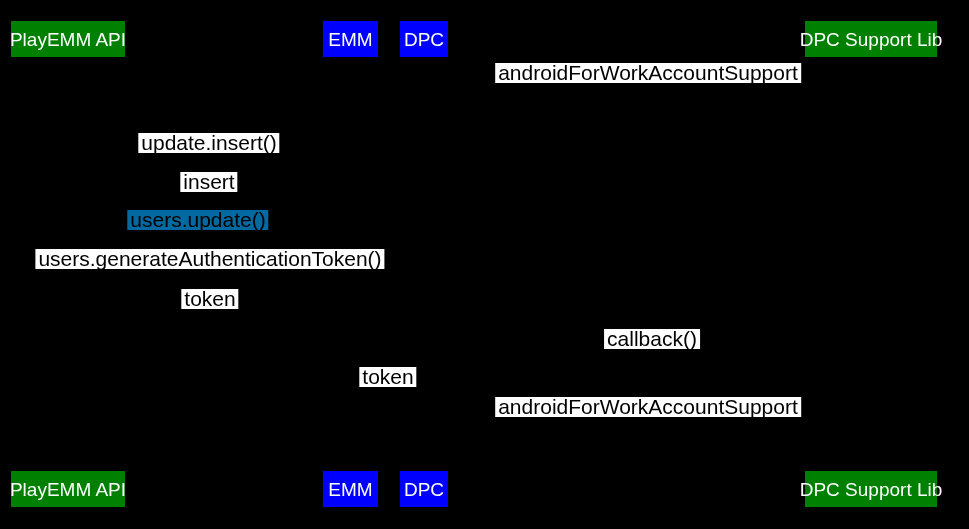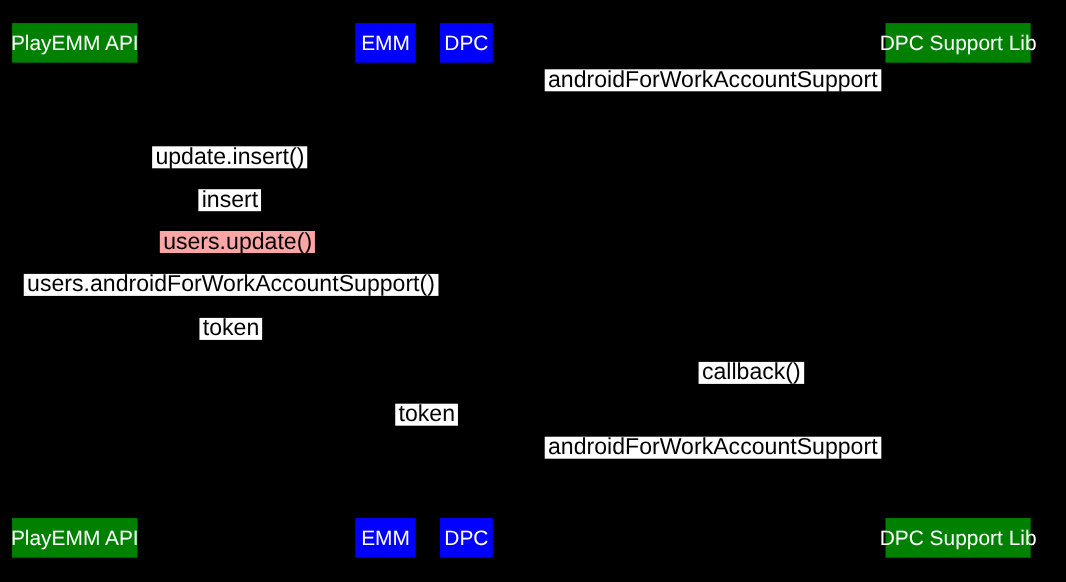--- a/index.html
+++ b/index.html
@@ -52,30 +52,30 @@
     <div class="actor" style="left: 805px; top: 471px; width: 132px; height: 36px; background: rgb(0, 128, 0); color: rgb(255, 255, 255);">DPC Support Lib</div>
     <div class="msg" style="left: 648px; top: 63px; background: rgb(255, 255, 255); color: rgb(0, 0, 0); line-height: 20px;">
       <div>androidForWorkAccountSupport</div>
     </div>
     <div class="msg" style="left: 209px; top: 133px; background: rgb(255, 255, 255); color: rgb(0, 0, 0); line-height: 20px;">
       <div>update.insert()</div>
     </div>
     <div class="msg" style="left: 209px; top: 172px; background: rgb(255, 255, 255); color: rgb(0, 0, 0); line-height: 20px;">
       <div>insert</div>
     </div>
-    <div class="msg" style="left: 216px; top: 210px; background: #fca5a5; color: rgb(0, 0, 0); line-height: 20px;">
+    <div class="msg" style="left: 198px; top: 210px; background: #0369a1; color: rgb(0, 0, 0); line-height: 20px;">
       <div>users.update()</div>
     </div>
     <div class="msg" style="left: 210px; top: 249px; background: rgb(255, 255, 255); color: rgb(0, 0, 0); line-height: 20px;">
-      <div>users.androidForWorkAccountSupport()</div>
+      <div>users.generateAuthenticationToken()</div>
     </div>
     <div class="msg" style="left: 210px; top: 289px; background: rgb(255, 255, 255); color: rgb(0, 0, 0); line-height: 20px;">
       <div>token</div>
     </div>
-    <div class="msg" style="left: 683px; top: 329px; background: rgb(255, 255, 255); color: rgb(0, 0, 0); line-height: 20px;">
+    <div class="msg" style="left: 652px; top: 329px; background: rgb(255, 255, 255); color: rgb(0, 0, 0); line-height: 20px;">
       <div>callback()</div>
     </div>
     <div class="msg" style="left: 388px; top: 367px; background: rgb(255, 255, 255); color: rgb(0, 0, 0); line-height: 20px;">
       <div>token</div>
     </div>
     <div class="msg" style="left: 648px; top: 397px; background: rgb(255, 255, 255); color: rgb(0, 0, 0); line-height: 20px;">
       <div>androidForWorkAccountSupport</div>
     </div>
   </div>
 

